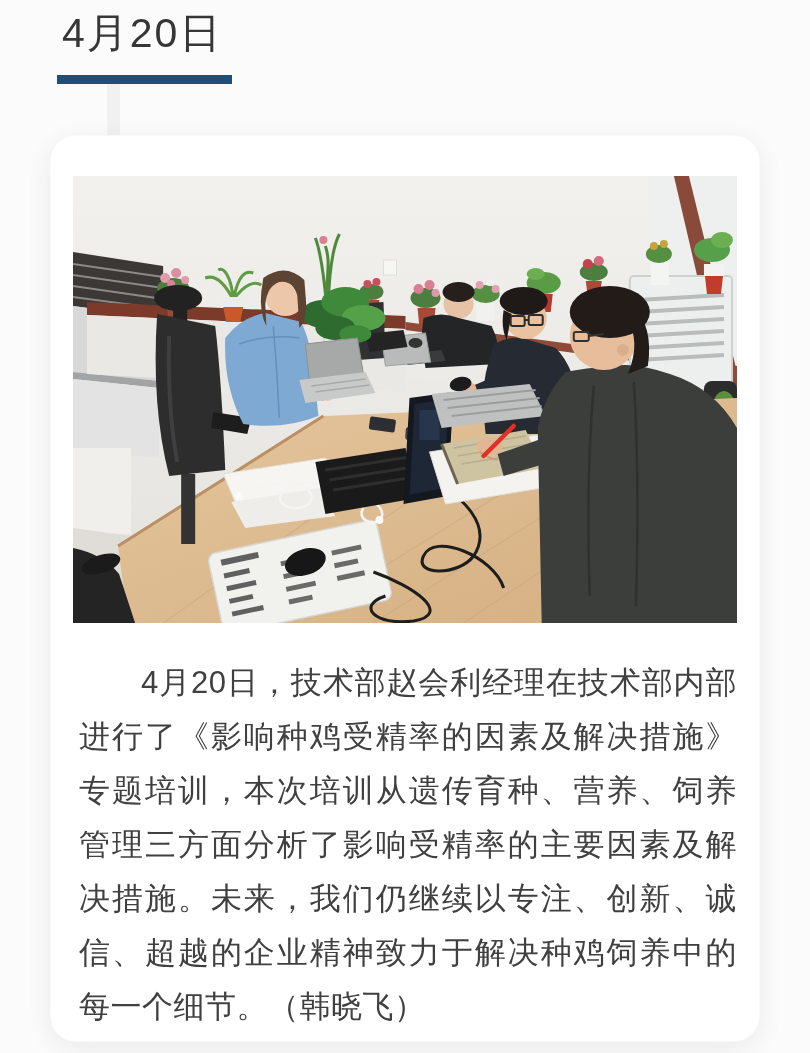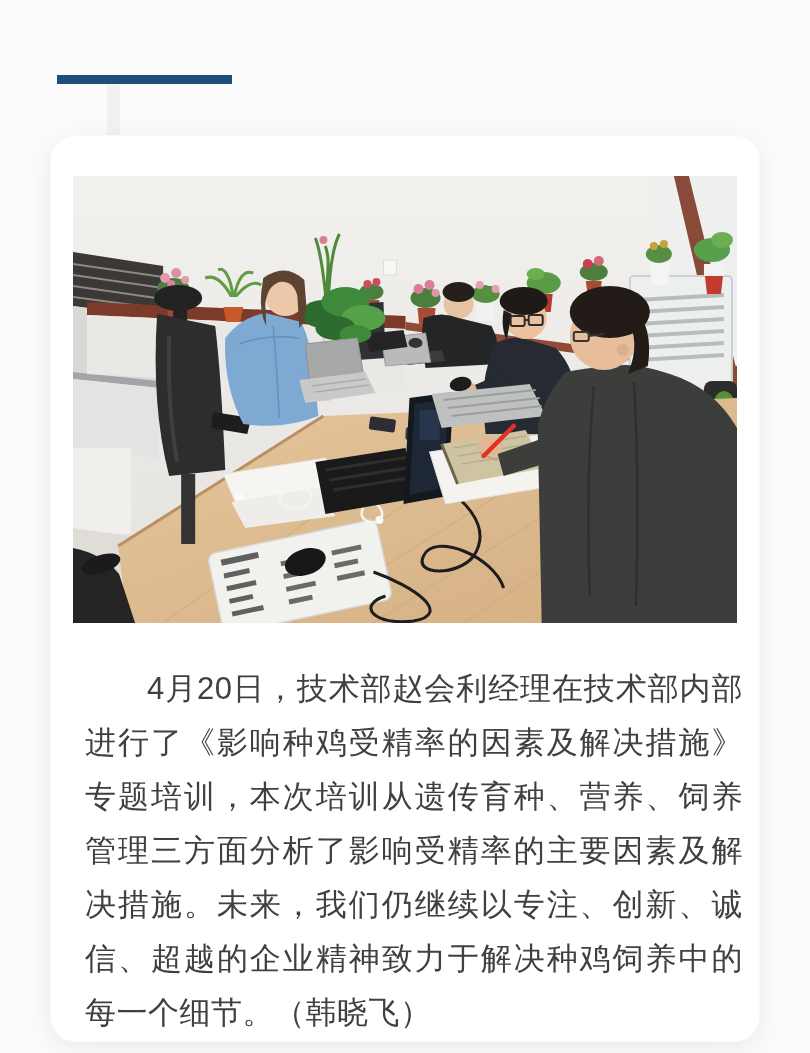--- a/index.html
+++ b/index.html
@@ -21,30 +21,31 @@
     box-shadow:0 6px 26px rgba(0,0,0,.07);
     border:1px solid rgba(0,0,0,.02);
     box-sizing:border-box;
   }
   .photo{
     position:absolute;left:22px;top:40px;width:664px;height:447px;
     margin:0;overflow:hidden;background:#ece9e5;
   }
   .photo svg{display:block;width:100%;height:100%;}
   .body-text{
-    position:absolute;left:28px;top:520px;width:658px;margin:6px;
+    position:absolute;left:28px;top:520px;width:658px;margin:0;
     font-size:31px;line-height:54px;color:#404040;letter-spacing:.5px;
     text-align:justify;text-indent:2em;
   }
 </style>
 </head>
 <body>
 
 <div class="page">
 
+  <h1 class="date-heading">4月20日</h1>
   <div class="accent-bar"></div>
   <div class="connector"></div>
 
   <section class="card">
 
     <figure class="photo">
       <svg viewBox="0 0 663 447" preserveAspectRatio="none">
         <defs>
           <linearGradient id="wallG" x1="0" y1="0" x2="0" y2="1">
             <stop offset="0" stop-color="#f2f1ee"></stop>

